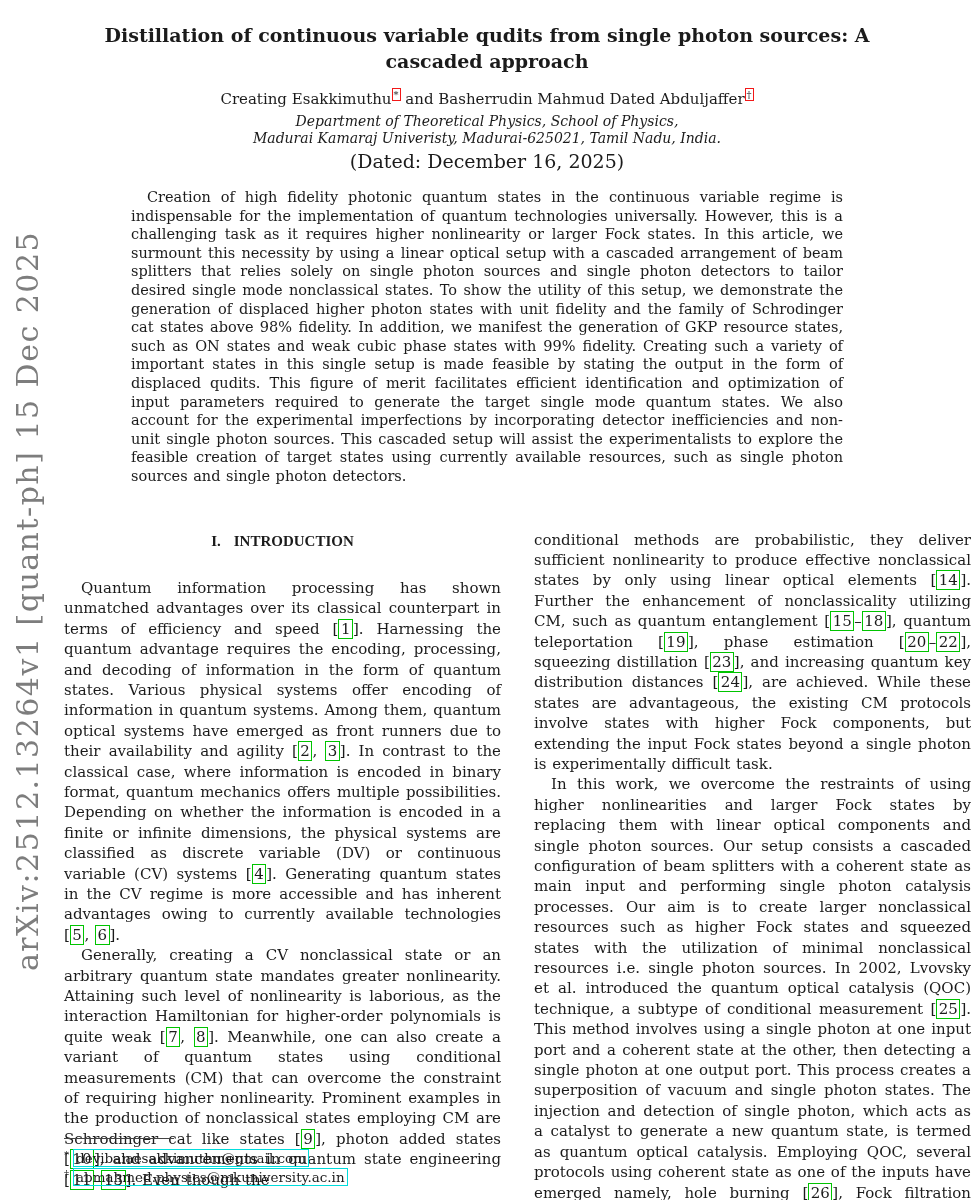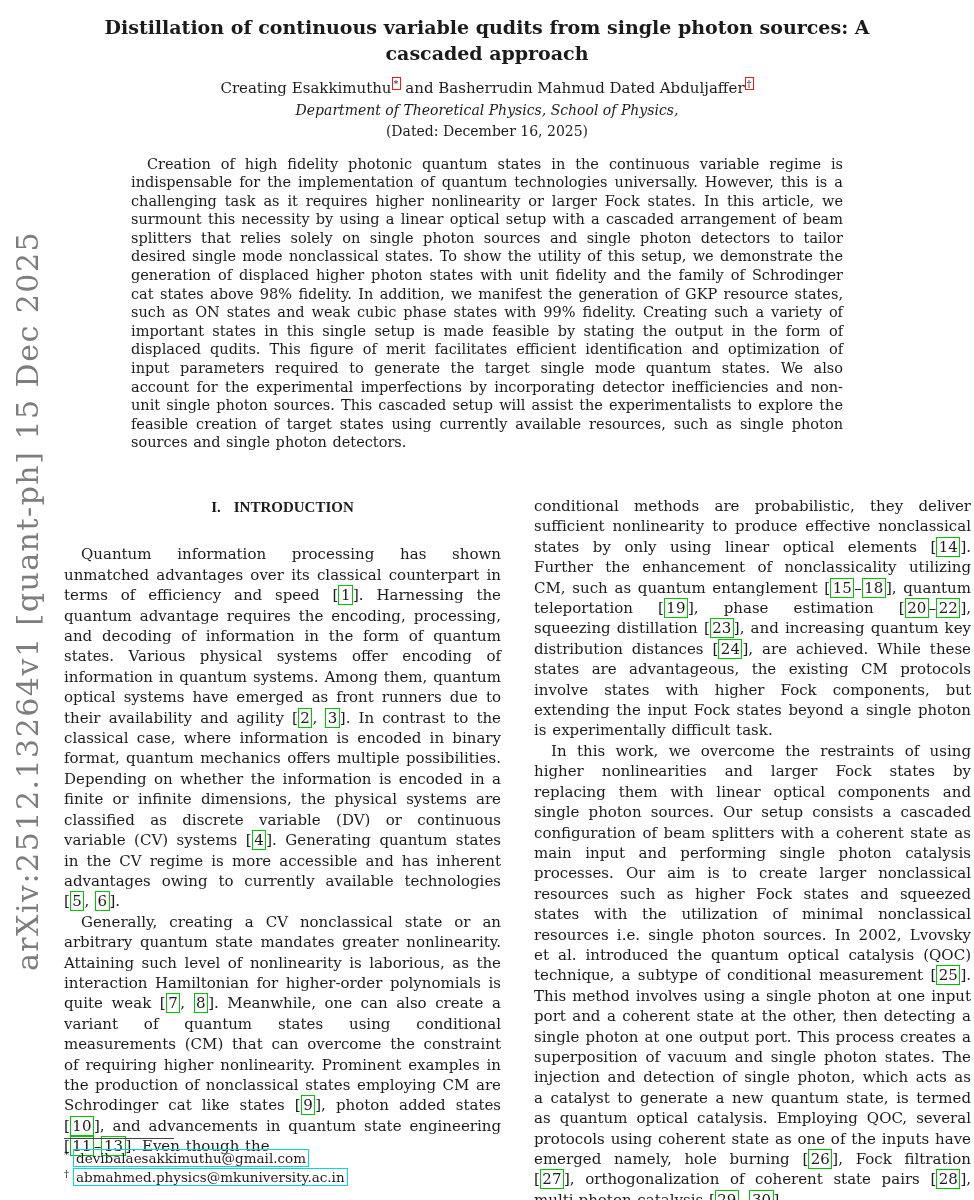--- a/index.html
+++ b/index.html
@@ -12,28 +12,28 @@
   }
   .watermark {
     position: absolute; top: 601px; left: 27px;
     transform: translate(-50%, -50%) rotate(-90deg);
     white-space: nowrap; font-size: 30px; letter-spacing: 1.5px;
     color: var(--watermark-gray, #777777);
   }
   .header { text-align: center; padding-top: 6px; }
   .title {
     font-size: 19px; font-weight: bold; line-height: 26px;
-    max-width: 830px; margin: 8px auto;
+    max-width: 830px; margin: 16px auto;
   }
   .authors { margin-top: 13px; font-size: 15px; }
   sup.marker { font-size: 10px; line-height: 0; }
   .red-box { border: 1.5px solid var(--author-marker-box, #f21818); padding: 0 1px; cursor: pointer; }
   .affil { font-style: italic; font-size: 14px; line-height: 16.5px; }
   .affil-first { margin-top: 5px; }
-  .dated { font-size: 14px; margin-top: 4px; }
+  .dated { font-size: 19px; margin-top: 4px; }
   .abstract {
     width: 712px; margin: 16px auto 0; font-size: 14.5px; line-height: 18.6px;
     text-align: justify; text-indent: 16px; word-spacing: 1px;
   }
   .columns { display: flex; gap: 33px; margin: 44px 0 0 64px; }
   .col {
     width: 437px; font-size: 15px; line-height: 20.4px;
     text-align: justify; word-spacing: 1px;
   }
   .col p { margin: 0; }
@@ -58,20 +58,21 @@
 <body>
 
 <div class="page">
 
   <div class="watermark">arXiv:2512.13264v1 [quant-ph] 15 Dec 2025</div>
 
   <div class="header">
     <h1 class="title">Distillation of continuous variable qudits from single photon sources: A cascaded approach</h1>
     <div class="authors"><span>Creating Esakkimuthu</span><sup class="marker red-box">*</sup><span> and </span><span>Basherrudin Mahmud Dated Abduljaffer</span><sup class="marker red-box">†</sup></div>
     <div class="affil affil-first">Department of Theoretical Physics, School of Physics,</div>
+    <div class="affil">Madurai Kamaraj Univeristy, Madurai-625021, Tamil Nadu, India.</div>
     <div class="dated">(Dated: December 16, 2025)</div>
   </div>
 
   <div class="abstract">Creation of high fidelity photonic quantum states in the continuous variable regime is indispensable for the implementation of quantum technologies universally. However, this is a challenging task as it requires higher nonlinearity or larger Fock states. In this article, we surmount this necessity by using a linear optical setup with a cascaded arrangement of beam splitters that relies solely on single photon sources and single photon detectors to tailor desired single mode nonclassical states. To show the utility of this setup, we demonstrate the generation of displaced higher photon states with unit fidelity and the family of Schrodinger cat states above 98% fidelity. In addition, we manifest the generation of GKP resource states, such as ON states and weak cubic phase states with 99% fidelity. Creating such a variety of important states in this single setup is made feasible by stating the output in the form of displaced qudits. This figure of merit facilitates efficient identification and optimization of input parameters required to generate the target single mode quantum states. We also account for the experimental imperfections by incorporating detector inefficiencies and non-unit single photon sources. This cascaded setup will assist the experimentalists to explore the feasible creation of target states using currently available resources, such as single photon sources and single photon detectors.</div>
 
   <div class="columns">
     <div class="col">
       <h2 class="section-heading"><span>I.</span><span class="section-gap"></span><span>INTRODUCTION</span></h2>
       <div>
           <p class="indent">Quantum information processing has shown unmatched advantages over its classical counterpart in terms of efficiency and speed [<span class="cite">1</span>]. Harnessing the quantum advantage requires the encoding, processing, and decoding of information in the form of quantum states. Various physical systems offer encoding of information in quantum systems. Among them, quantum optical systems have emerged as front runners due to their availability and agility [<span class="cite">2</span>, <span class="cite">3</span>]. In contrast to the classical case, where information is encoded in binary format, quantum mechanics offers multiple possibilities. Depending on whether the information is encoded in a finite or infinite dimensions, the physical systems are classified as discrete variable (DV) or continuous variable (CV) systems [<span class="cite">4</span>]. Generating quantum states in the CV regime is more accessible and has inherent advantages owing to currently available technologies [<span class="cite">5</span>, <span class="cite">6</span>].</p>

